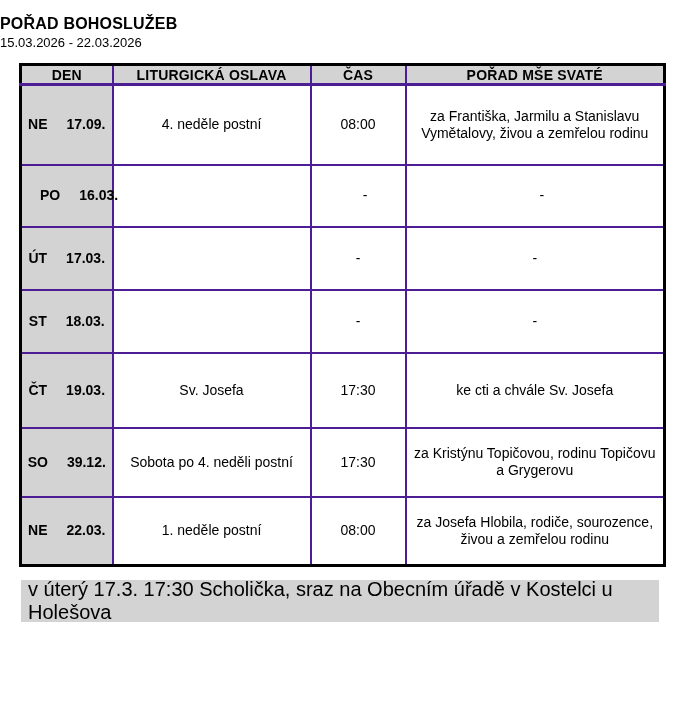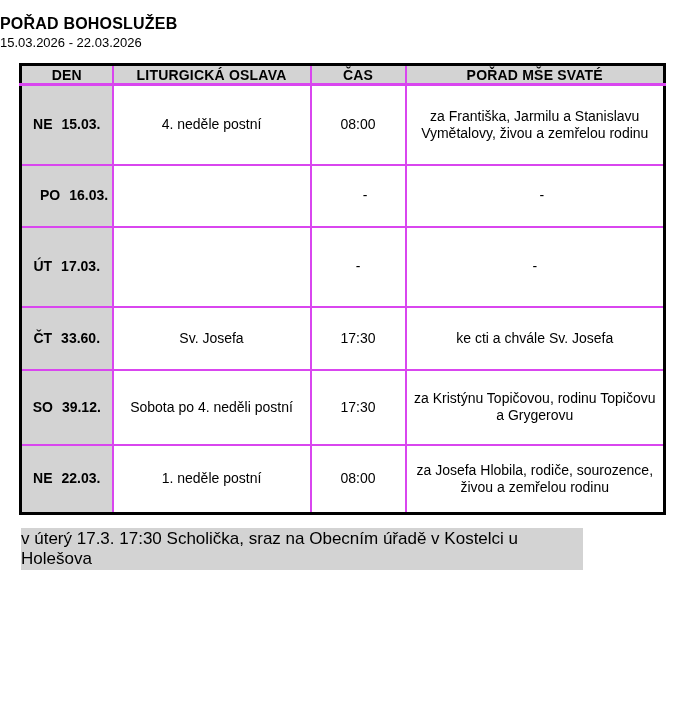--- a/index.html
+++ b/index.html
@@ -22,21 +22,21 @@
   }
   .date-range { font-size: 13px; line-height: 20px; }
 
   table.schedule {
     border-collapse: collapse;
     table-layout: fixed;
     width: 644px;
     margin: 10px 0 0 19px;
     border: 3px solid #000;
   }
-  .schedule th, .schedule td { border: 2px solid #d946ef; }
+  .schedule th, .schedule td { border: 2px solid #4c1d95; }
   .schedule thead th {
     background: var(--cell-gray, #d3d3d3);
     height: 20px;
     font-size: 14px;
     font-weight: bold;
     text-align: center;
     vertical-align: middle;
     border-bottom-width: 3px;
     letter-spacing: 0.2px;
   }
@@ -45,41 +45,41 @@
     line-height: 17px;
     text-align: center;
     vertical-align: middle;
     padding: 2px 4px;
     background: #ffffff;
   }
   .schedule td.day-cell {
     background: var(--cell-gray, #d3d3d3);
     font-weight: bold;
   }
-  .day-wrap { display: inline-flex; justify-content: center; gap: 9px; white-space: nowrap; }
+  .day-wrap { display: inline-flex; justify-content: center; gap: 19px; white-space: nowrap; }
 
   
   tbody tr:nth-child(1) td { height: 80px; }
   tbody tr:nth-child(2) td { height: 62px; padding-left: 18px; }
-  tbody tr:nth-child(3) td { height: 80px; }
+  tbody tr:nth-child(3) td { height: 63px; }
   tbody tr:nth-child(4) td { height: 63px; }
   tbody tr:nth-child(5) td { height: 75px; }
   tbody tr:nth-child(6) td { height: 69px; }
   tbody tr:nth-child(7) td { height: 69px; }
   tbody tr:nth-child(8) td { height: 74px; }
 
   .footer-note {
     margin: 13px 0 0 21px;
-    width: 562px;
+    width: 638px;
     height: 42px;
     background: var(--cell-gray, #d3d3d3);
     display: flex;
     align-items: center;
-    padding-left: 0;
-    font-size: 17px;
+    padding-left: 7px;
+    font-size: 20px;
   }
 </style>
 </head>
 <body>
 
 <div class="doc-header">
   <div class="title-line">POŘAD BOHOSLUŽEB</div>
   <div class="date-range">15.03.2026 - 22.03.2026</div>
 </div>
 
@@ -96,21 +96,21 @@
       <th>LITURGICKÁ OSLAVA</th>
       <th>ČAS</th>
       <th>POŘAD MŠE SVATÉ</th>
     </tr>
   </thead>
   <tbody>
   <tr>
     <td class="day-cell">
       <span class="day-wrap">
         <span>NE</span>
-        <span>15.03.</span>
+        <span>17.09.</span>
       </span>
     </td>
     <td>4. neděle postní</td>
     <td>08:00</td>
     <td>za Františka, Jarmilu a Stanislavu Vymětalovy, živou a zemřelou rodinu</td>
   </tr>
 
   <tr>
     <td class="day-cell">
       <span class="day-wrap">
@@ -128,26 +128,37 @@
       <span class="day-wrap">
         <span>ÚT</span>
         <span>17.03.</span>
       </span>
     </td>
     <td></td>
     <td>-</td>
     <td>-</td>
   </tr>
 
+  <tr>
+    <td class="day-cell">
+      <span class="day-wrap">
+        <span>ST</span>
+        <span>18.03.</span>
+      </span>
+    </td>
+    <td></td>
+    <td>-</td>
+    <td>-</td>
+  </tr>
 
   <tr>
     <td class="day-cell">
       <span class="day-wrap">
         <span>ČT</span>
-        <span>33.60.</span>
+        <span>19.03.</span>
       </span>
     </td>
     <td>Sv. Josefa</td>
     <td>17:30</td>
     <td>ke cti a chvále Sv. Josefa</td>
   </tr>
 
 
   <tr>
     <td class="day-cell">

